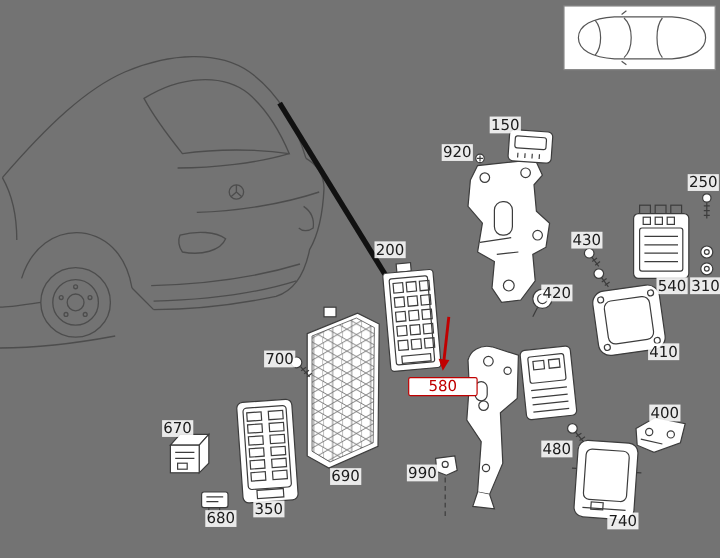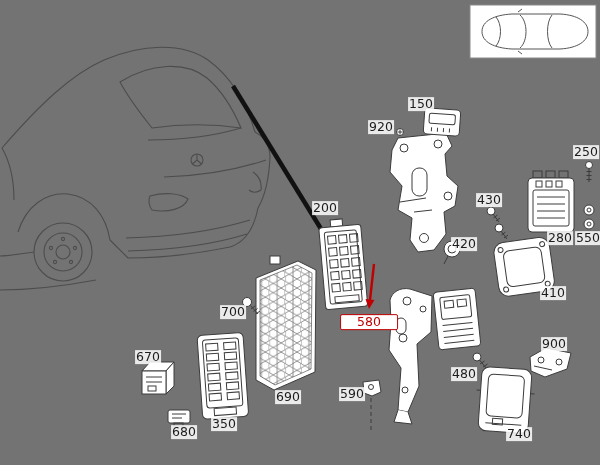--- a/index.html
+++ b/index.html
@@ -20,21 +20,21 @@
   }
   #lbl-150{left:421px;top:104px}
   #lbl-510{left:381px;top:127px}
   #lbl-560{left:586px;top:152px}
   #lbl-500{left:325px;top:208px}
   #lbl-540{left:560px;top:238px}
   #lbl-550{left:588px;top:238px}
   #lbl-430{left:489px;top:200px}
   #lbl-420{left:464px;top:244px}
   #lbl-410{left:553px;top:293px}
-  #lbl-700{left:233px;top:312px}
+  #lbl-700{left:233px;top:299px}
   #lbl-580{left:369px;top:322px}
   #lbl-590{left:352px;top:394px}
   #lbl-670{left:148px;top:357px}
   #lbl-680{left:184px;top:432px}
   #lbl-660{left:224px;top:424px}
   #lbl-690{left:288px;top:397px}
   #lbl-480{left:464px;top:374px}
   #lbl-900{left:554px;top:344px}
   #lbl-470{left:519px;top:434px}
 </style>
@@ -272,29 +272,29 @@
     <g>
       <line x1="374" y1="264" x2="370" y2="300" stroke="#c00000" stroke-width="2.4"></line>
       <polygon points="369,309 365.5,299 374.5,300" fill="#c00000"></polygon>
     </g>
   </svg>
 
   <div class="lbl" id="lbl-150">150</div>
   <div class="lbl" id="lbl-510">920</div>
   <div class="lbl" id="lbl-560">250</div>
   <div class="lbl" id="lbl-500">200</div>
-  <div class="lbl" id="lbl-540">280</div>
-  <div class="lbl" id="lbl-550">550</div>
+  <div class="lbl" id="lbl-540">540</div>
+  <div class="lbl" id="lbl-550">310</div>
   <div class="lbl" id="lbl-430">430</div>
   <div class="lbl" id="lbl-420">420</div>
   <div class="lbl" id="lbl-410">410</div>
   <div class="lbl" id="lbl-700">700</div>
   <div class="lbl highlight" id="lbl-580">580</div>
-  <div class="lbl" id="lbl-590">590</div>
+  <div class="lbl" id="lbl-590">990</div>
   <div class="lbl" id="lbl-670">670</div>
   <div class="lbl" id="lbl-680">680</div>
   <div class="lbl" id="lbl-660">350</div>
   <div class="lbl" id="lbl-690">690</div>
   <div class="lbl" id="lbl-480">480</div>
-  <div class="lbl" id="lbl-900">900</div>
+  <div class="lbl" id="lbl-900">400</div>
   <div class="lbl" id="lbl-470">740</div>
 
 </div>
 
 </body></html>

